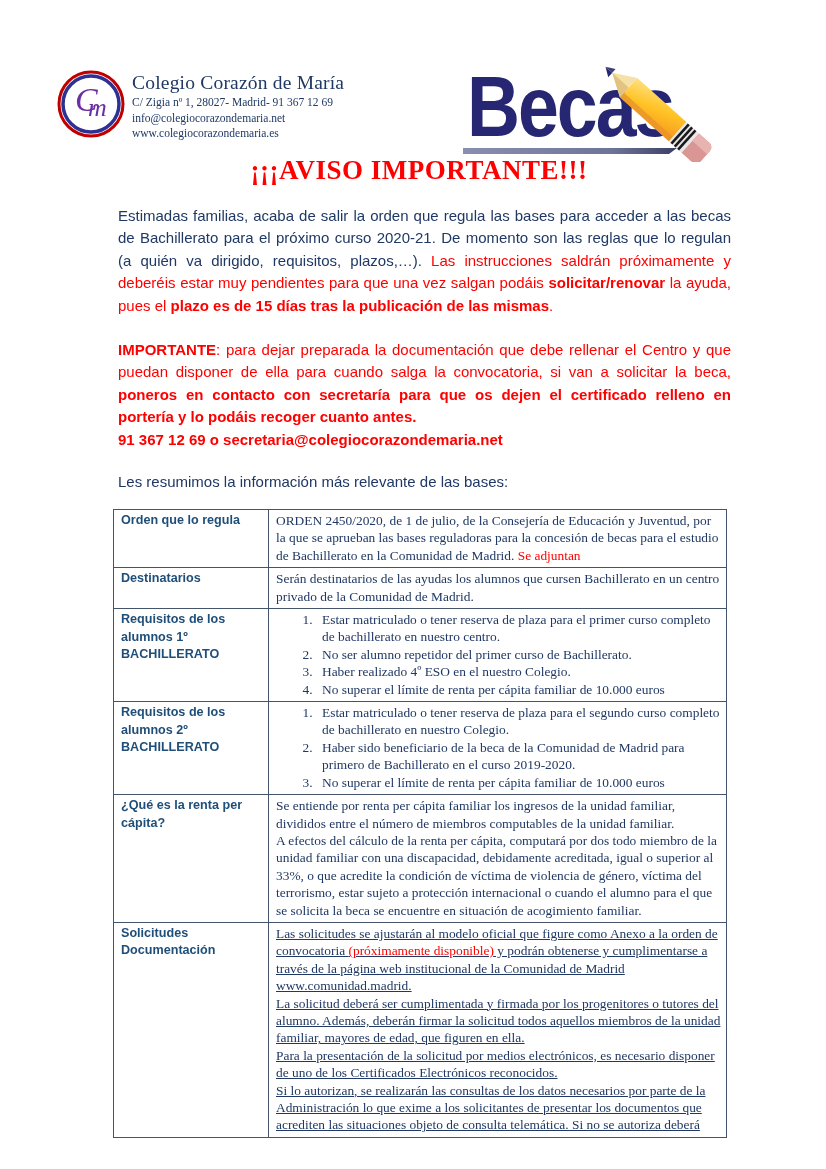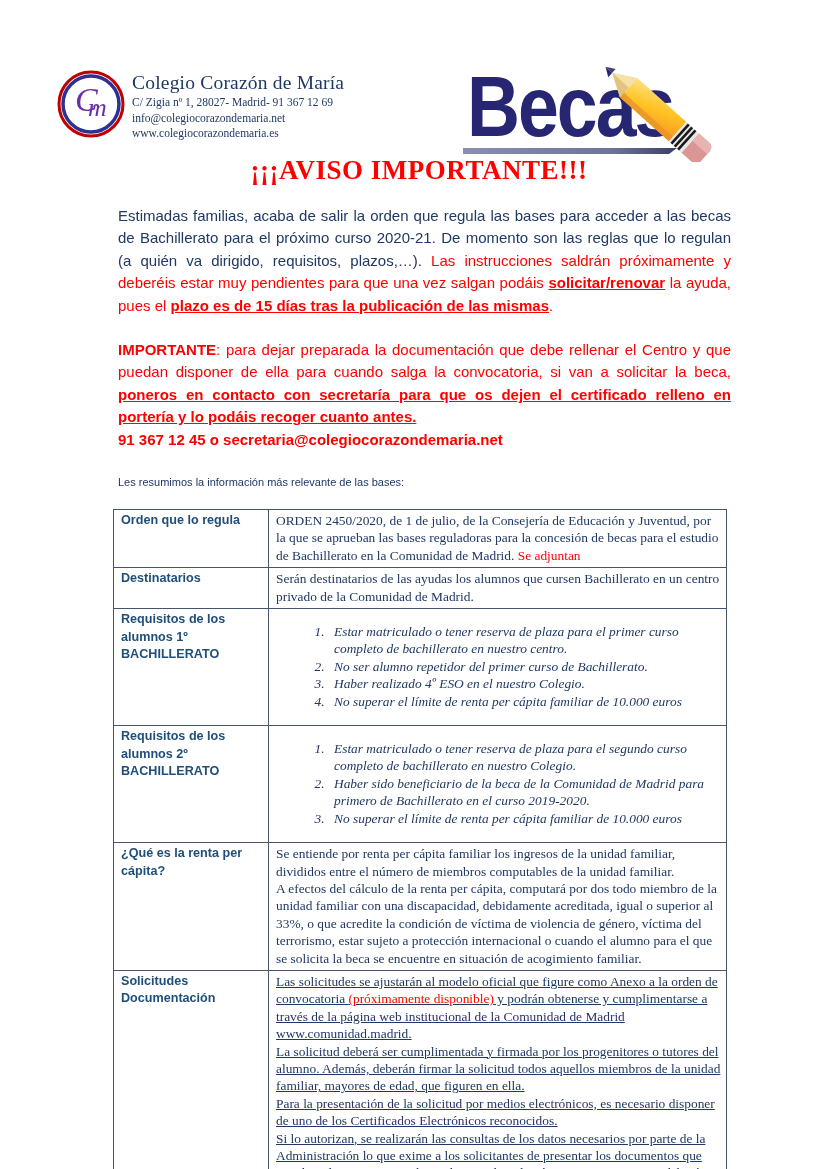--- a/index.html
+++ b/index.html
@@ -96,29 +96,29 @@
     margin: 0;
     font-family: "Liberation Sans", sans-serif;
     font-size: 15px;
     line-height: 22.4px;
     text-align: justify;
     color: #1F3864;
   }
   .blue  { color: #1F3864; }
   .red   { color: #FF0000; }
   .b     { font-weight: bold; }
-  .bu    { font-weight: bold; text-decoration: underline; }
+  .bu    { font-weight: bold; }
 
   .para-gap { height: 22px; }
   .para-gap-sm { height: 20px; }
 
   .resumimos {
     margin: 0;
     font-family: "Liberation Sans", sans-serif;
-    font-size: 11px;
+    font-size: 15px;
     color: #1F3864;
     line-height: 22px;
   }
 
   
   .tbl-wrap {
     position: absolute;
     left: 113px;
     top: 509px;
     width: 614px;
@@ -146,24 +146,23 @@
     font-size: 13.4px;
     line-height: 17.4px;
     color: #1F3864;
     padding-left: 9px;
     padding-right: 7px;
   }
   td.val .ln { display: block; }
   td.val p { margin: 0; text-decoration: underline; }
 
   ol.items {
-    margin: 12px;
+    margin: 0;
     padding-left: 40px;
     list-style-position: outside;
-    font-style: italic;
   }
   ol.items li {
     font-family: "Liberation Serif", serif;
     font-size: 13.4px;
     line-height: 17.4px;
     color: #1F3864;
     padding-left: 6px;
     margin: 0;
   }
   ol.items li::marker { font-size: 13.4px; }
@@ -237,21 +236,21 @@
 
   <div class="aviso">¡¡¡AVISO  IMPORTANTE!!!</div>
 
   <div class="body-area">
 
     <p class="para"><span class="blue">Estimadas familias, acaba de salir la orden que regula las bases para acceder a las becas de Bachillerato para el próximo curso 2020-21. De momento son las reglas que lo regulan (a quién va dirigido, requisitos, plazos,…). </span><span class="red">Las instrucciones saldrán próximamente y deberéis estar muy pendientes para que una vez salgan podáis </span><span class="red bu">solicitar/renovar</span><span class="red"> la ayuda, pues el </span><span class="red bu">plazo es de 15 días tras la publicación de las mismas</span><span class="red">.</span></p>
 
     <div class="para-gap"></div>
 
     <p class="para"><span class="red b">IMPORTANTE</span><span class="red">: para dejar preparada la documentación que debe rellenar el Centro y que puedan disponer de ella para cuando salga la convocatoria, si van a solicitar la beca, </span><span class="red bu">poneros en contacto con secretaría para que os dejen el certificado relleno en portería y lo podáis recoger cuanto antes.</span></p>
-    <p class="para"><span class="red b">91 367 12 45 o secretaria@colegiocorazondemaria.net</span></p>
+    <p class="para"><span class="red b">91 367 12 69 o secretaria@colegiocorazondemaria.net</span></p>
 
     <div class="para-gap-sm"></div>
 
     <p class="resumimos">Les resumimos la información más relevante de las bases:</p>
   </div>
 
   <div class="tbl-wrap">
     <table class="info">
       <tbody>
 

